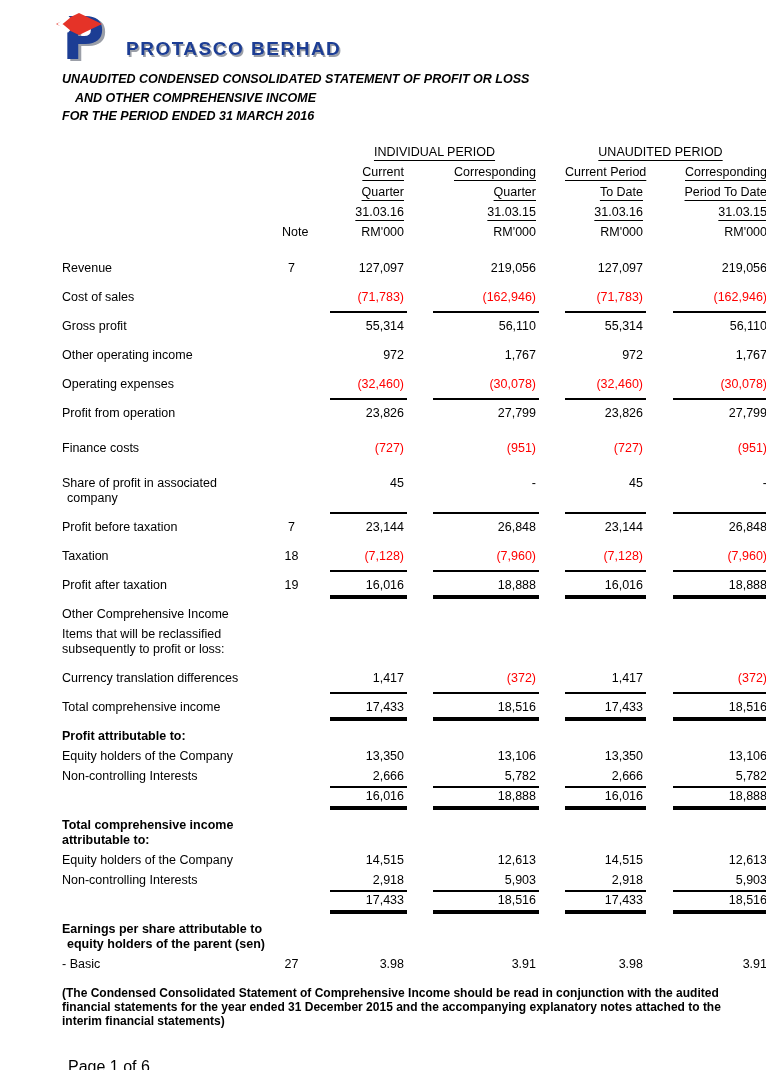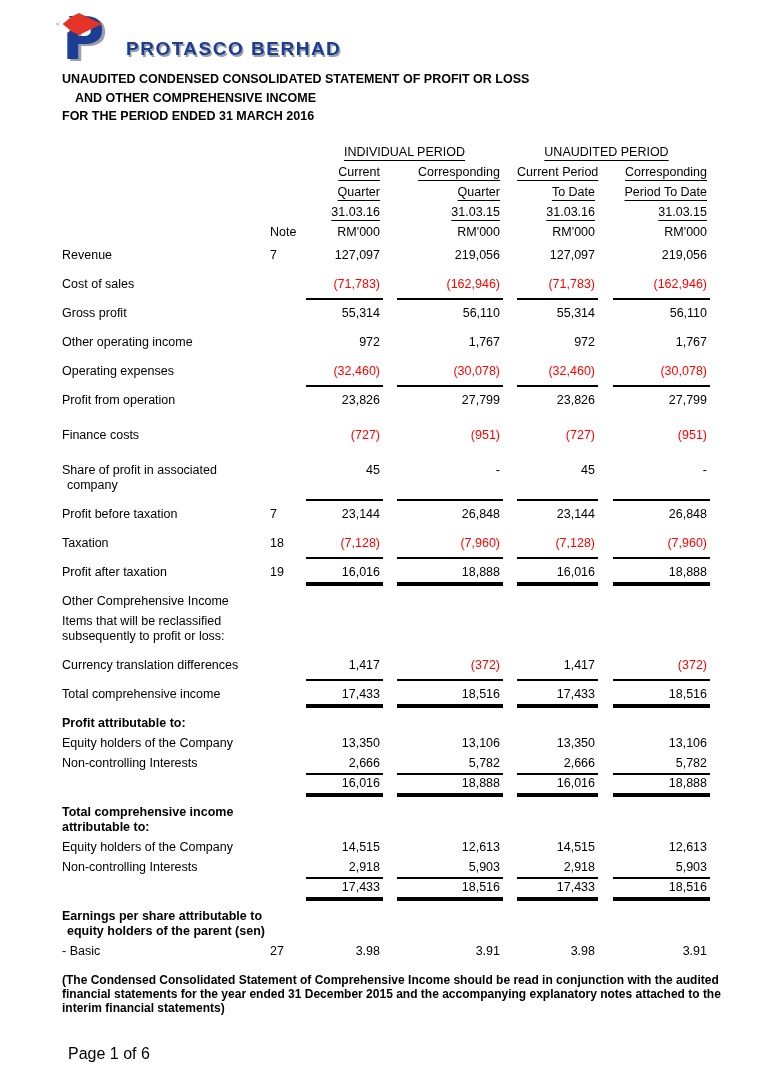--- a/index.html
+++ b/index.html
@@ -8,37 +8,37 @@
     width:766px; height:1070px;
     background:#ffffff;
     font-family:"Liberation Sans", sans-serif;
     color:#000;
     overflow:hidden;
   }
   
   .logo-wrap { padding:12px 0 0 54px; height:54px; }
   .logo-svg { display:block; }
   
-  .title-block { margin:4px 0 0 62px; font-weight:bold; font-size:12.5px; line-height:18.5px; }
+  .title-block { margin:4px 0 0 62px; font-weight:bold; font-size:12.5px; line-height:18.5px;font-style:italic; }
   .title-block .indent { padding-left:13px; }
   
-  .grid { display:grid; grid-template-columns:208px 36px 77px 120px 95px 112px; }
+  .grid { display:grid; grid-template-columns:208px 36px 77px 120px 95px 112px;gap:12px; }
   .fintable { margin-left:62px; margin-top:16px; font-size:12.5px; }
   .thead { line-height:20px; }
   .hrow { }
   .grp { grid-column:span 2; text-align:center; }
   .hcell { }
-  .ncell { text-align:left; padding-right:17px; }
+  .ncell { text-align:center; padding-right:17px; }
   .vc {}
   .vc2, .vc3 { padding-left:14px; }
   .vc4 { padding-left:15px; }
   .vi { display:block; text-align:right; padding-right:3px; position:relative; }
   .u { text-decoration:underline; text-underline-offset:4px; text-decoration-thickness:1.3px; white-space:pre; }
   
-  #tbody { margin-top:6px; line-height:15px; }
+  #tbody { margin-top:19px; line-height:15px; }
   .trow { margin-top:14px; }
   .trow:first-child { margin-top:0; }
   .trow.tight { margin-top:5px; }
   .trow.gap-lg { margin-top:20px; }
   .trow.bold .lcell { font-weight:bold; }
   .lcell .l2 { padding-left:5px; }
   .neg { color:var(--neg,#ff0000); }
   .vi.ra::before { content:""; position:absolute; left:0; right:0; top:-8px; border-top:2px solid #000; }
   .vi.rb-thin::after { content:""; position:absolute; left:0; right:0; bottom:-4px; border-bottom:2px solid #000; }
   .vi.rb-thick::after { content:""; position:absolute; left:0; right:0; bottom:-6px; border-bottom:4px solid #000; }

